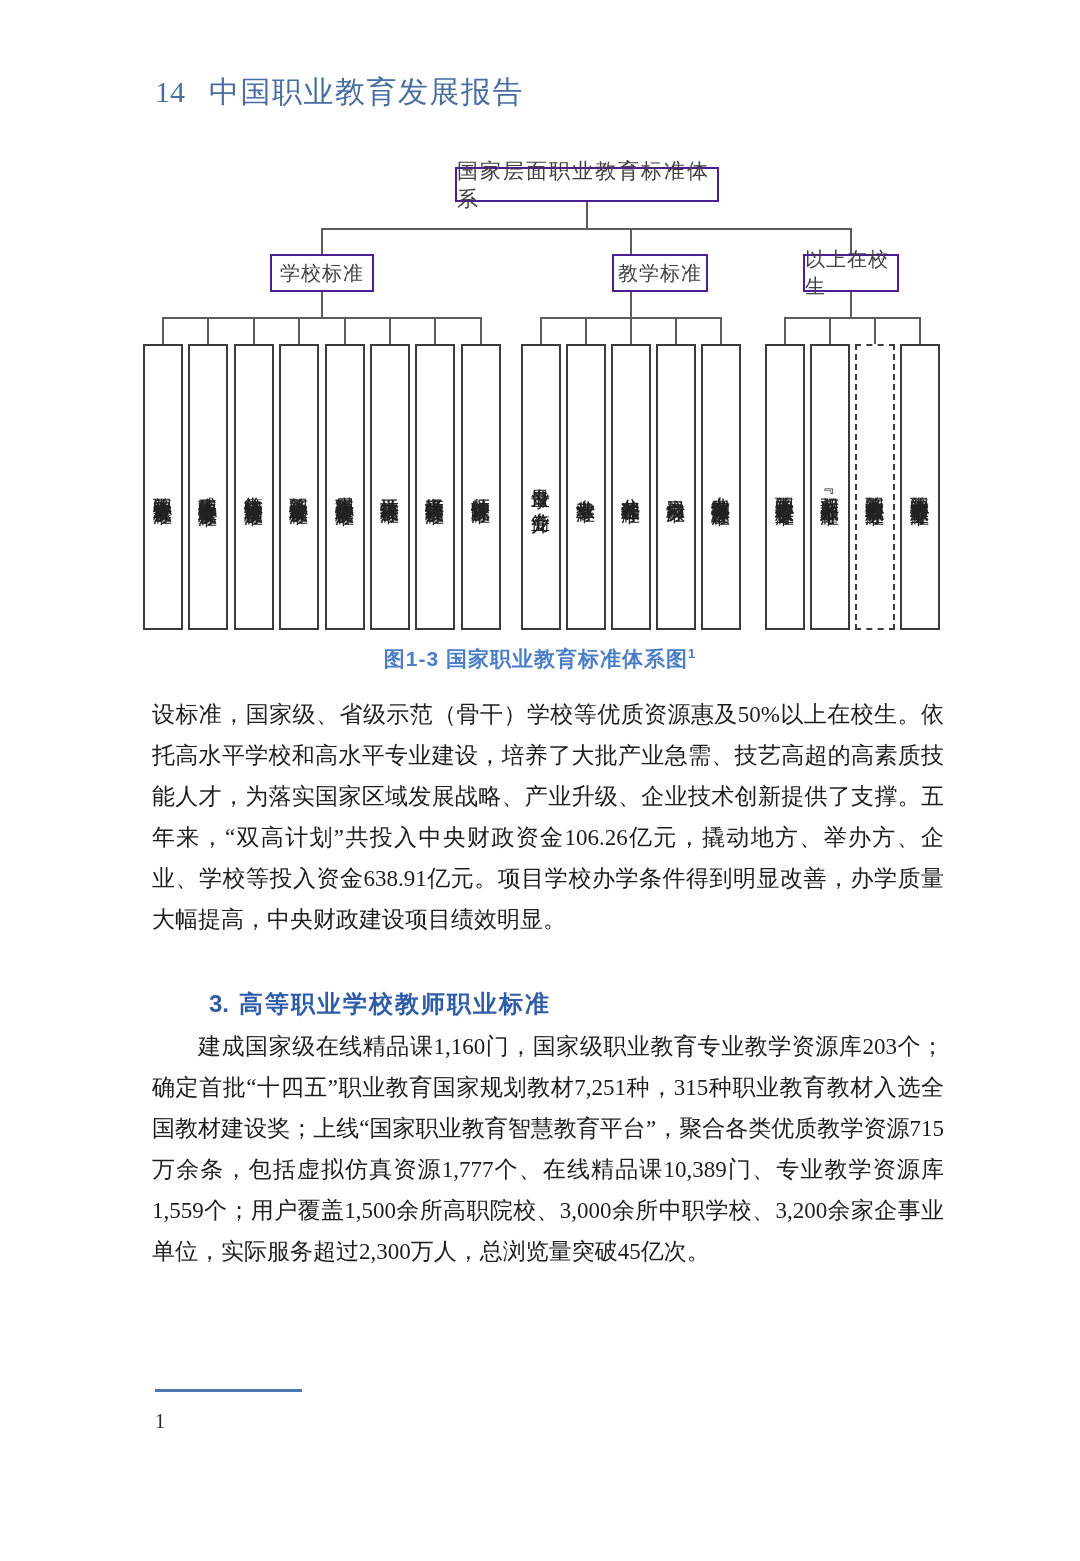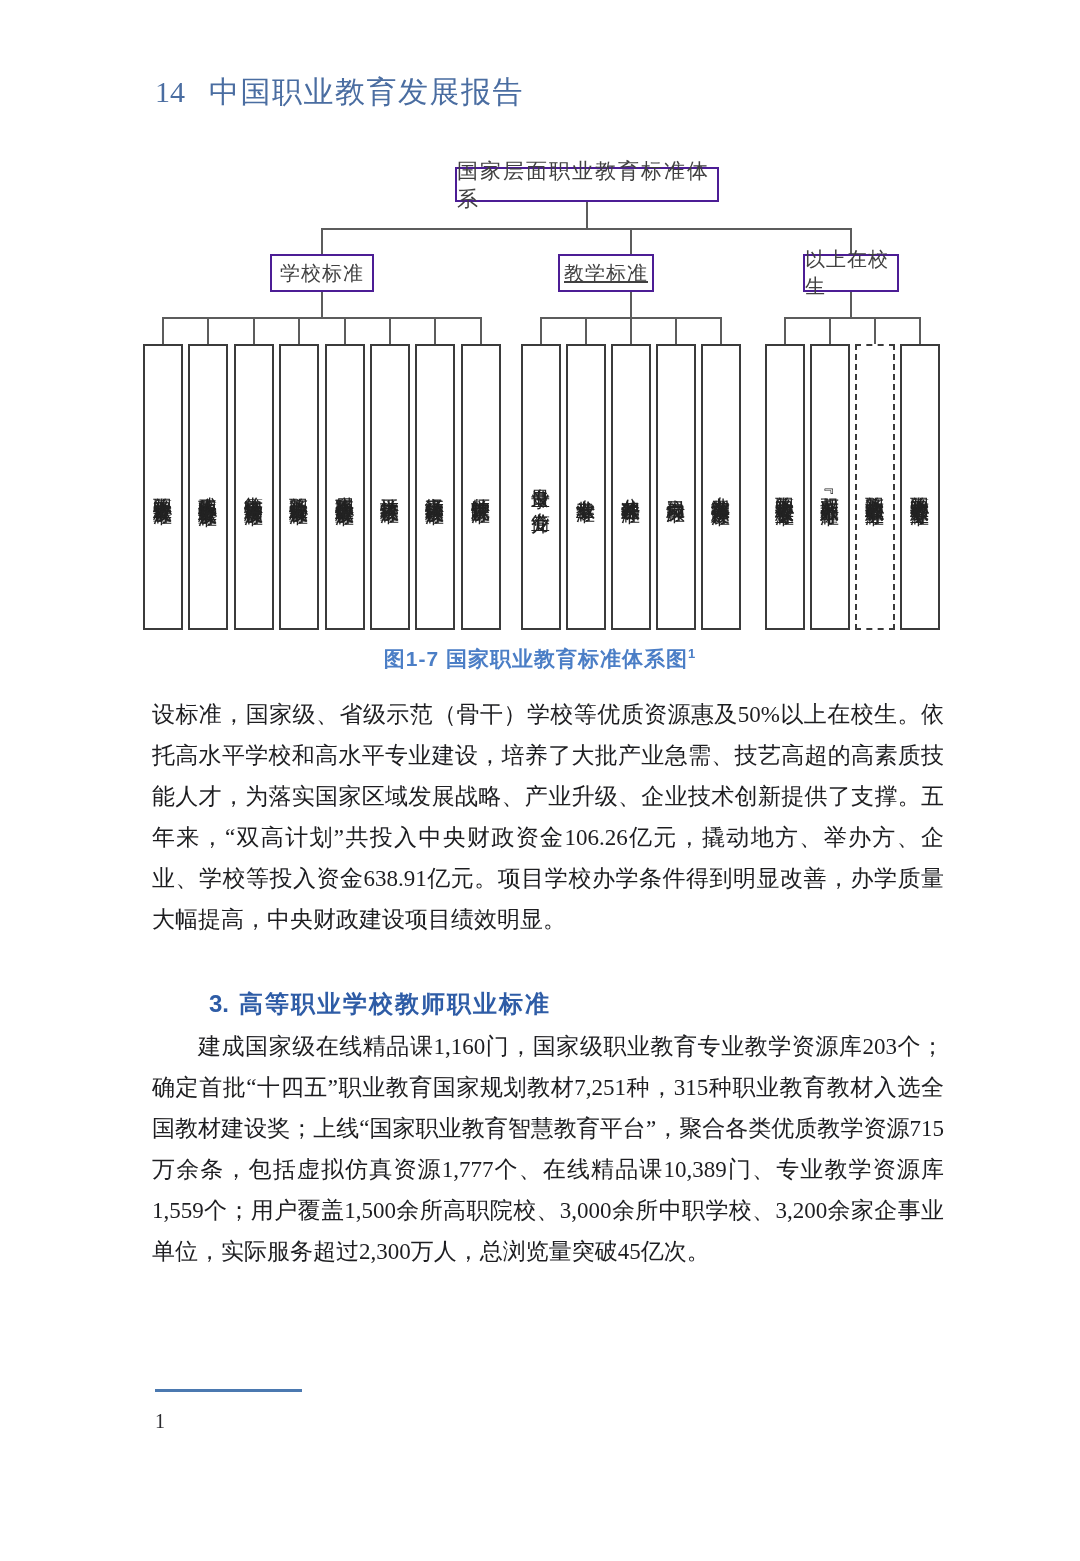--- a/index.html
+++ b/index.html
@@ -13,21 +13,21 @@
   .page-header .num{display:inline-block;margin-right:24px;}
   .page-header .title{letter-spacing:1.5px;}
   
   .chart{position:absolute;top:0;left:0;width:1080px;height:700px;}
   .node{
     position:absolute;background:#fff;border:2px solid #4c1d95;box-sizing:border-box;
     display:flex;align-items:center;justify-content:center;color:#404040;
   }
   .root{left:455px;top:167px;width:264px;height:35px;font-size:21px;letter-spacing:2px;}
   .branch{top:254px;height:38px;font-size:20px;letter-spacing:1px;}
-  .b1{left:270px;width:104px;} .b2{left:558px;width:96px;text-decoration:underline;} .b3{left:803px;width:96px;}
+  .b1{left:270px;width:104px;} .b2{left:612px;width:96px;} .b3{left:803px;width:96px;}
   .vbox{
     position:absolute;top:344px;height:286px;width:40px;background:#fff;
     border:2px solid #3b3b3b;box-sizing:border-box;
     writing-mode:vertical-rl;text-orientation:upright;
     display:flex;align-items:center;justify-content:center;
     font-size:19px;line-height:1.0;letter-spacing:1px;color:#222;
   }
   .vbox.dashed{border-style:dashed;}
   .ln{position:absolute;background:#5c5c5c;}
   .vl{width:2px;} .hl{height:2px;}
@@ -118,21 +118,21 @@
   <div class="vbox" style="left:656px">岗位实习标准</div>
   <div class="vbox" style="left:701px">专业实训教学条件建设标准</div>
 
   <div class="vbox" style="left:765px">中等职业学校校长专业标准</div>
   <div class="vbox" style="left:810px">『双师型』教师基本标准</div>
   <div class="vbox dashed" style="left:855px">高等职业学校教师职业标准</div>
   <div class="vbox" style="left:900px">中等职业学校教师专业标准</div>
 </div>
 
 <div class="caption">
-  <span>图1-7 国家职业教育标准体系图</span><sup>1</sup>
+  <span>图1-3 国家职业教育标准体系图</span><sup>1</sup>
 </div>
 
 <div class="para p1">设标准，国家级、省级示范（骨干）学校等优质资源惠及50%以上在校生。依托高水平学校和高水平专业建设，培养了大批产业急需、技艺高超的高素质技能人才，为落实国家区域发展战略、产业升级、企业技术创新提供了支撑。五年来，“双高计划”共投入中央财政资金106.26亿元，撬动地方、举办方、企业、学校等投入资金638.91亿元。项目学校办学条件得到明显改善，办学质量大幅提高，中央财政建设项目绩效明显。</div>
 
 <div class="section-heading">
   <span class="no">3.</span><span>高等职业学校教师职业标准</span>
 </div>
 
 <div class="para p2">建成国家级在线精品课1,160门，国家级职业教育专业教学资源库203个；确定首批“十四五”职业教育国家规划教材7,251种，315种职业教育教材入选全国教材建设奖；上线“国家职业教育智慧教育平台”，聚合各类优质教学资源715万余条，包括虚拟仿真资源1,777个、在线精品课10,389门、专业教学资源库1,559个；用户覆盖1,500余所高职院校、3,000余所中职学校、3,200余家企事业单位，实际服务超过2,300万人，总浏览量突破45亿次。</div>
 

